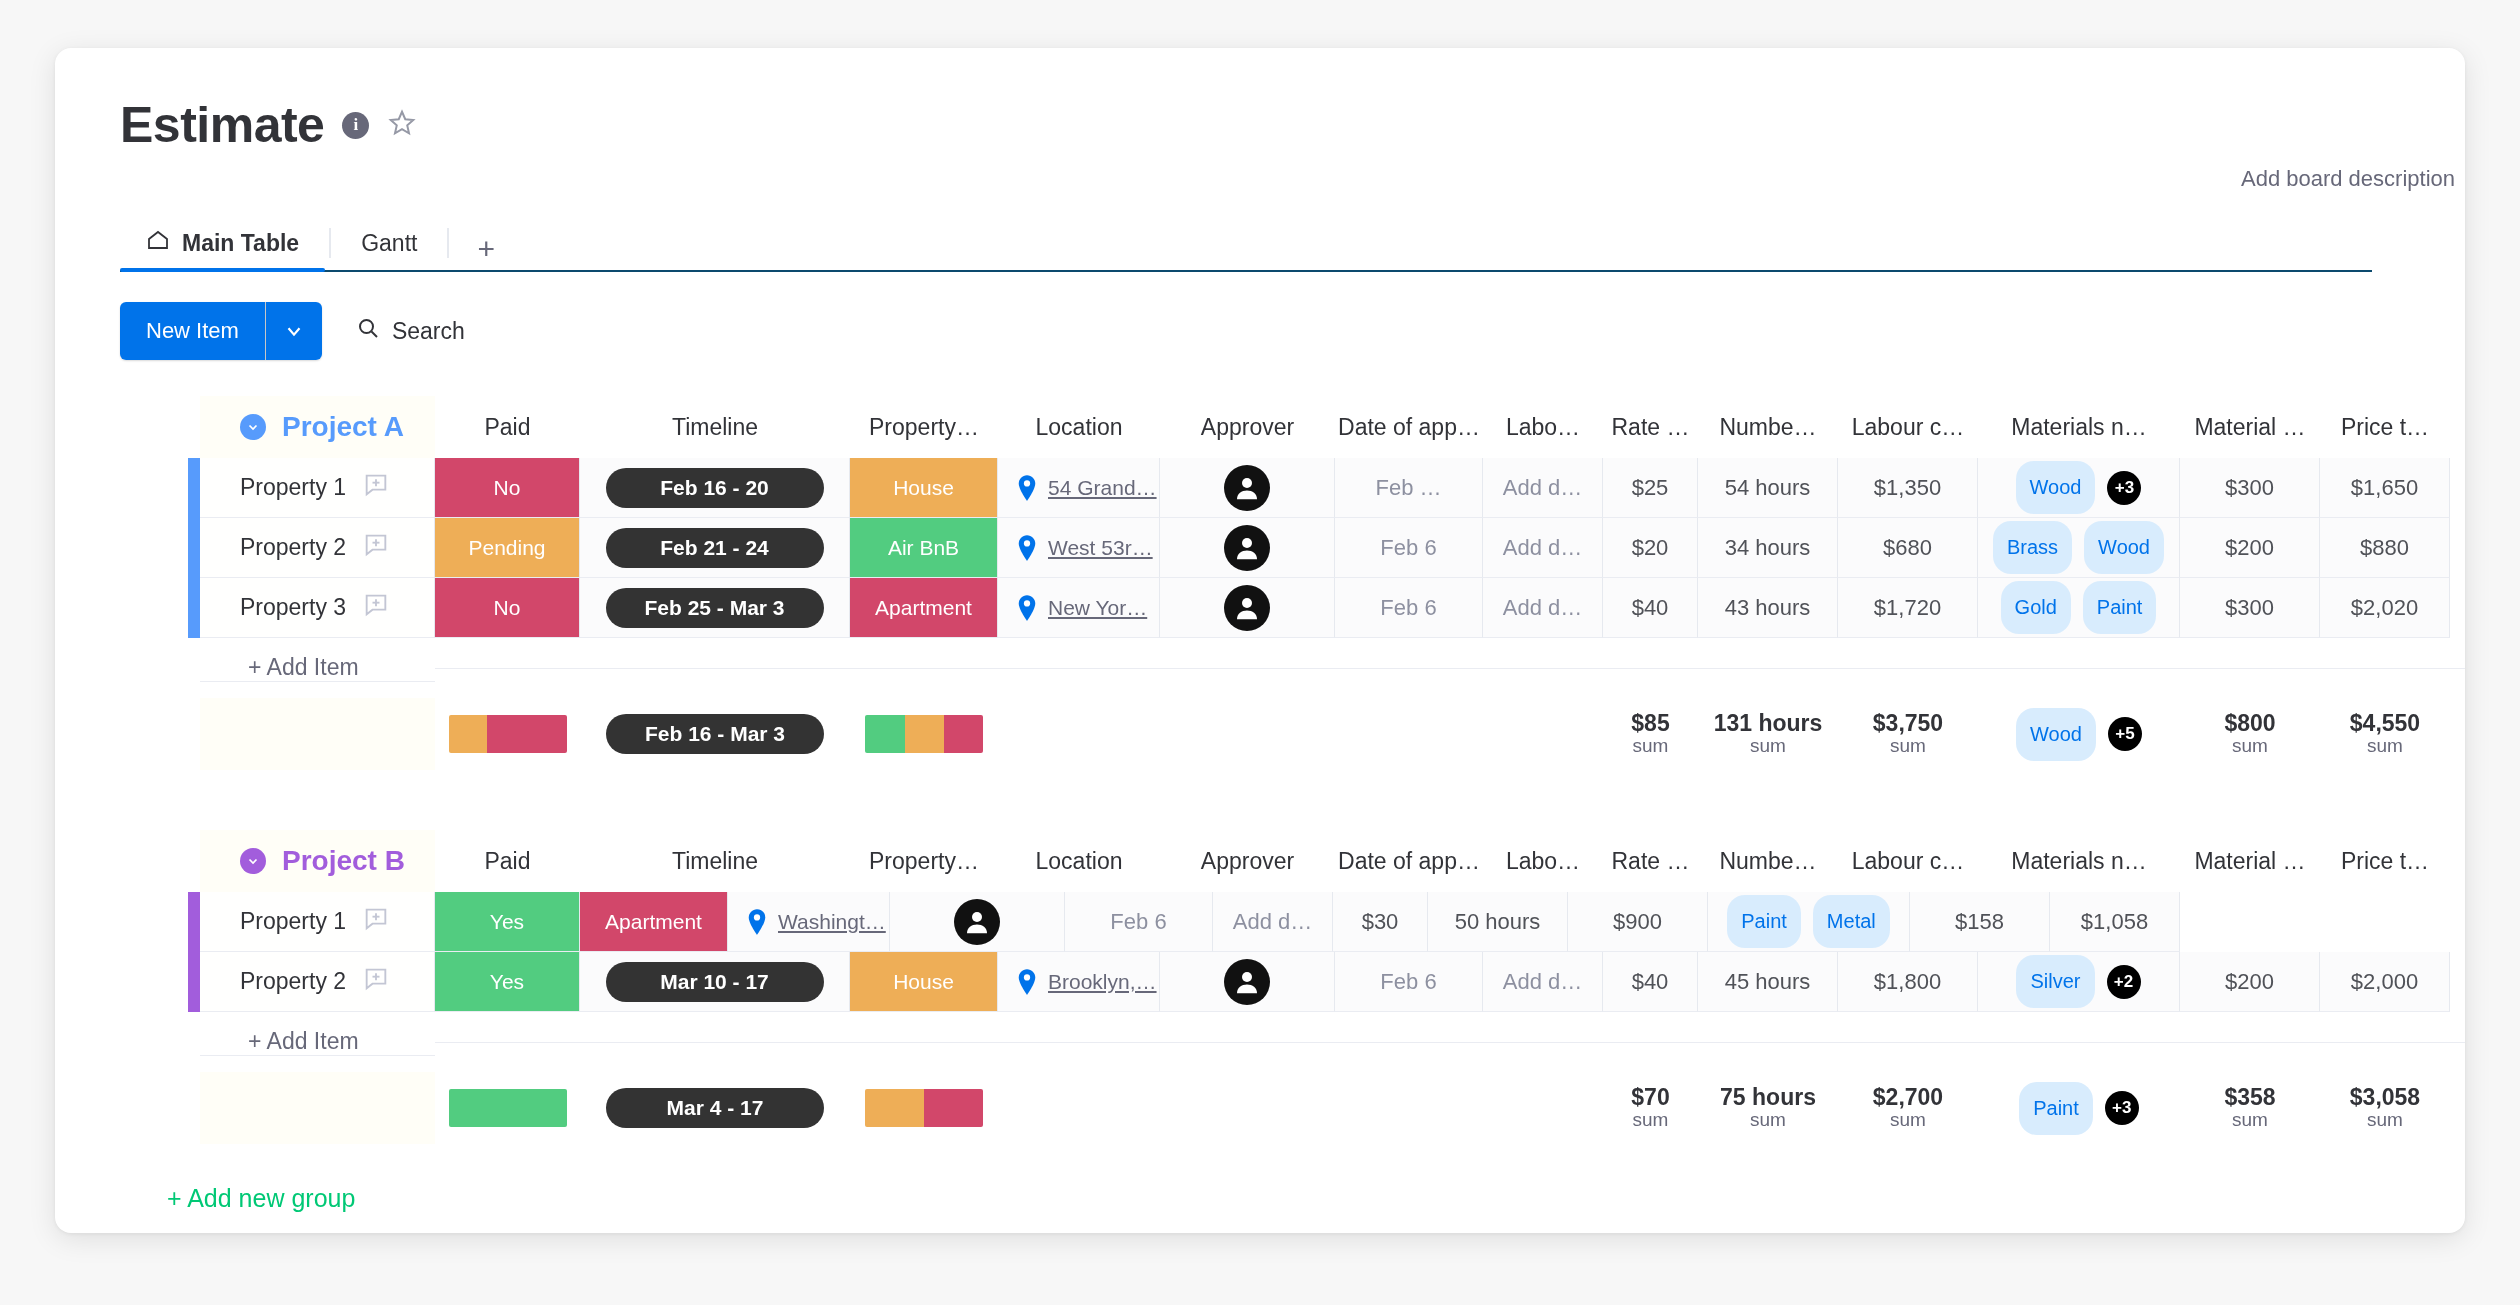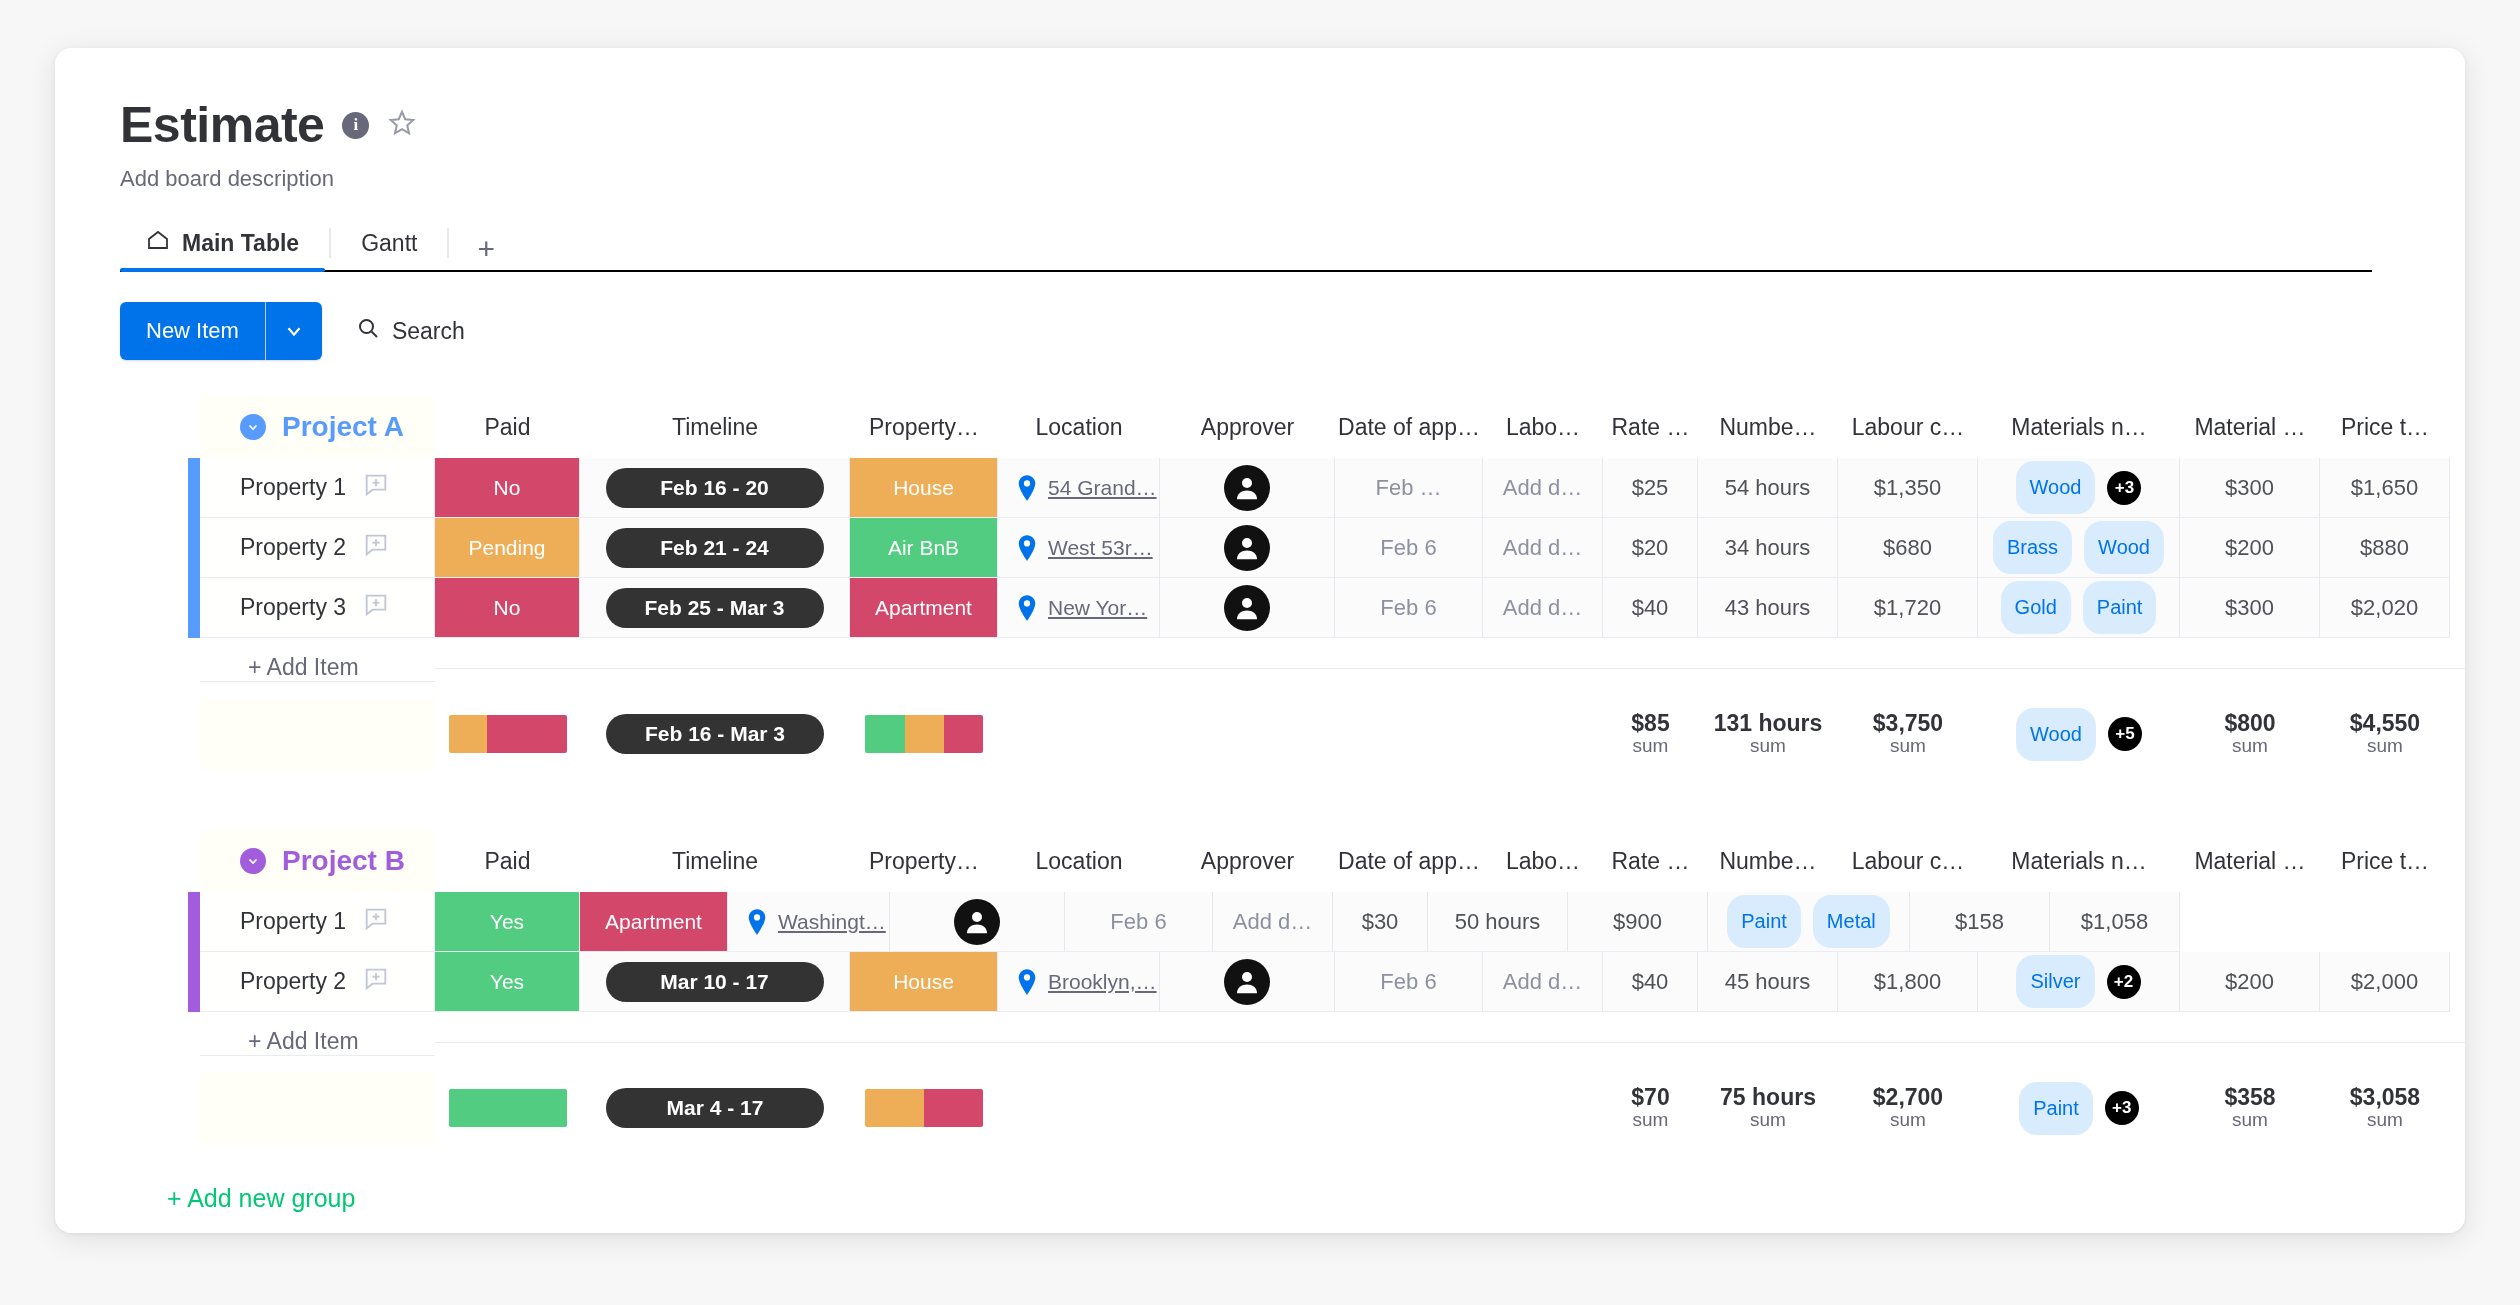--- a/index.html
+++ b/index.html
@@ -9,30 +9,30 @@
     font-family:"Liberation Sans", sans-serif;
     overflow:hidden;
   }
   .page-card{
     position:absolute;left:55px;top:48px;width:2410px;height:1185px;
     background:#ffffff;border-radius:16px;
     box-shadow:0 6px 28px rgba(0,0,0,0.10), 0 1px 4px rgba(0,0,0,0.06);
     overflow:hidden;
   }
   
-  .board-head{padding:52px 10px 0 65px;}
+  .board-head{padding:52px 10px 0 65px;text-align:right;}
   .title-row{display:flex;align-items:center;gap:18px;}
   .board-title{font-size:50px;font-weight:bold;color:#323338;letter-spacing:-0.5px;line-height:1;}
   .info-icon{width:27px;height:27px;border-radius:50%;background:#676879;color:#fff;
     font-size:17px;font-weight:bold;display:flex;align-items:center;justify-content:center;
     font-family:"Liberation Serif",serif;}
   .star-icon{color:#9699a6;}
   .board-desc{margin-top:16px;font-size:22px;color:#676879;}
   
-  .tabs{display:flex;align-items:flex-end;margin-top:22px;border-bottom:2px solid #000000;
+  .tabs{display:flex;align-items:flex-end;margin-top:22px;border-bottom:2px solid #0c4a6e;
     width:2252px;height:56px;}
   .tab{display:flex;align-items:center;gap:12px;padding:0 26px;height:54px;
     font-size:23px;color:#323338;position:relative;cursor:pointer;}
   .tab.active{font-weight:bold;}
   .tab.active:after{content:"";position:absolute;left:0;right:0;bottom:-2px;height:4px;background:#0073ea;border-radius:2px;}
   .tab-sep{width:2px;height:30px;background:#e6e9ef;margin:0 4px 12px 4px;}
   .tab-add{font-size:30px;color:#676879;padding:0 24px 6px 24px;cursor:pointer;line-height:1;}
   
   .toolbar{display:flex;align-items:center;gap:34px;padding:30px 0 0 65px;}
   .newitem{display:flex;height:58px;border-radius:6px;overflow:hidden;box-shadow:0 1px 2px rgba(0,0,0,.15);}

